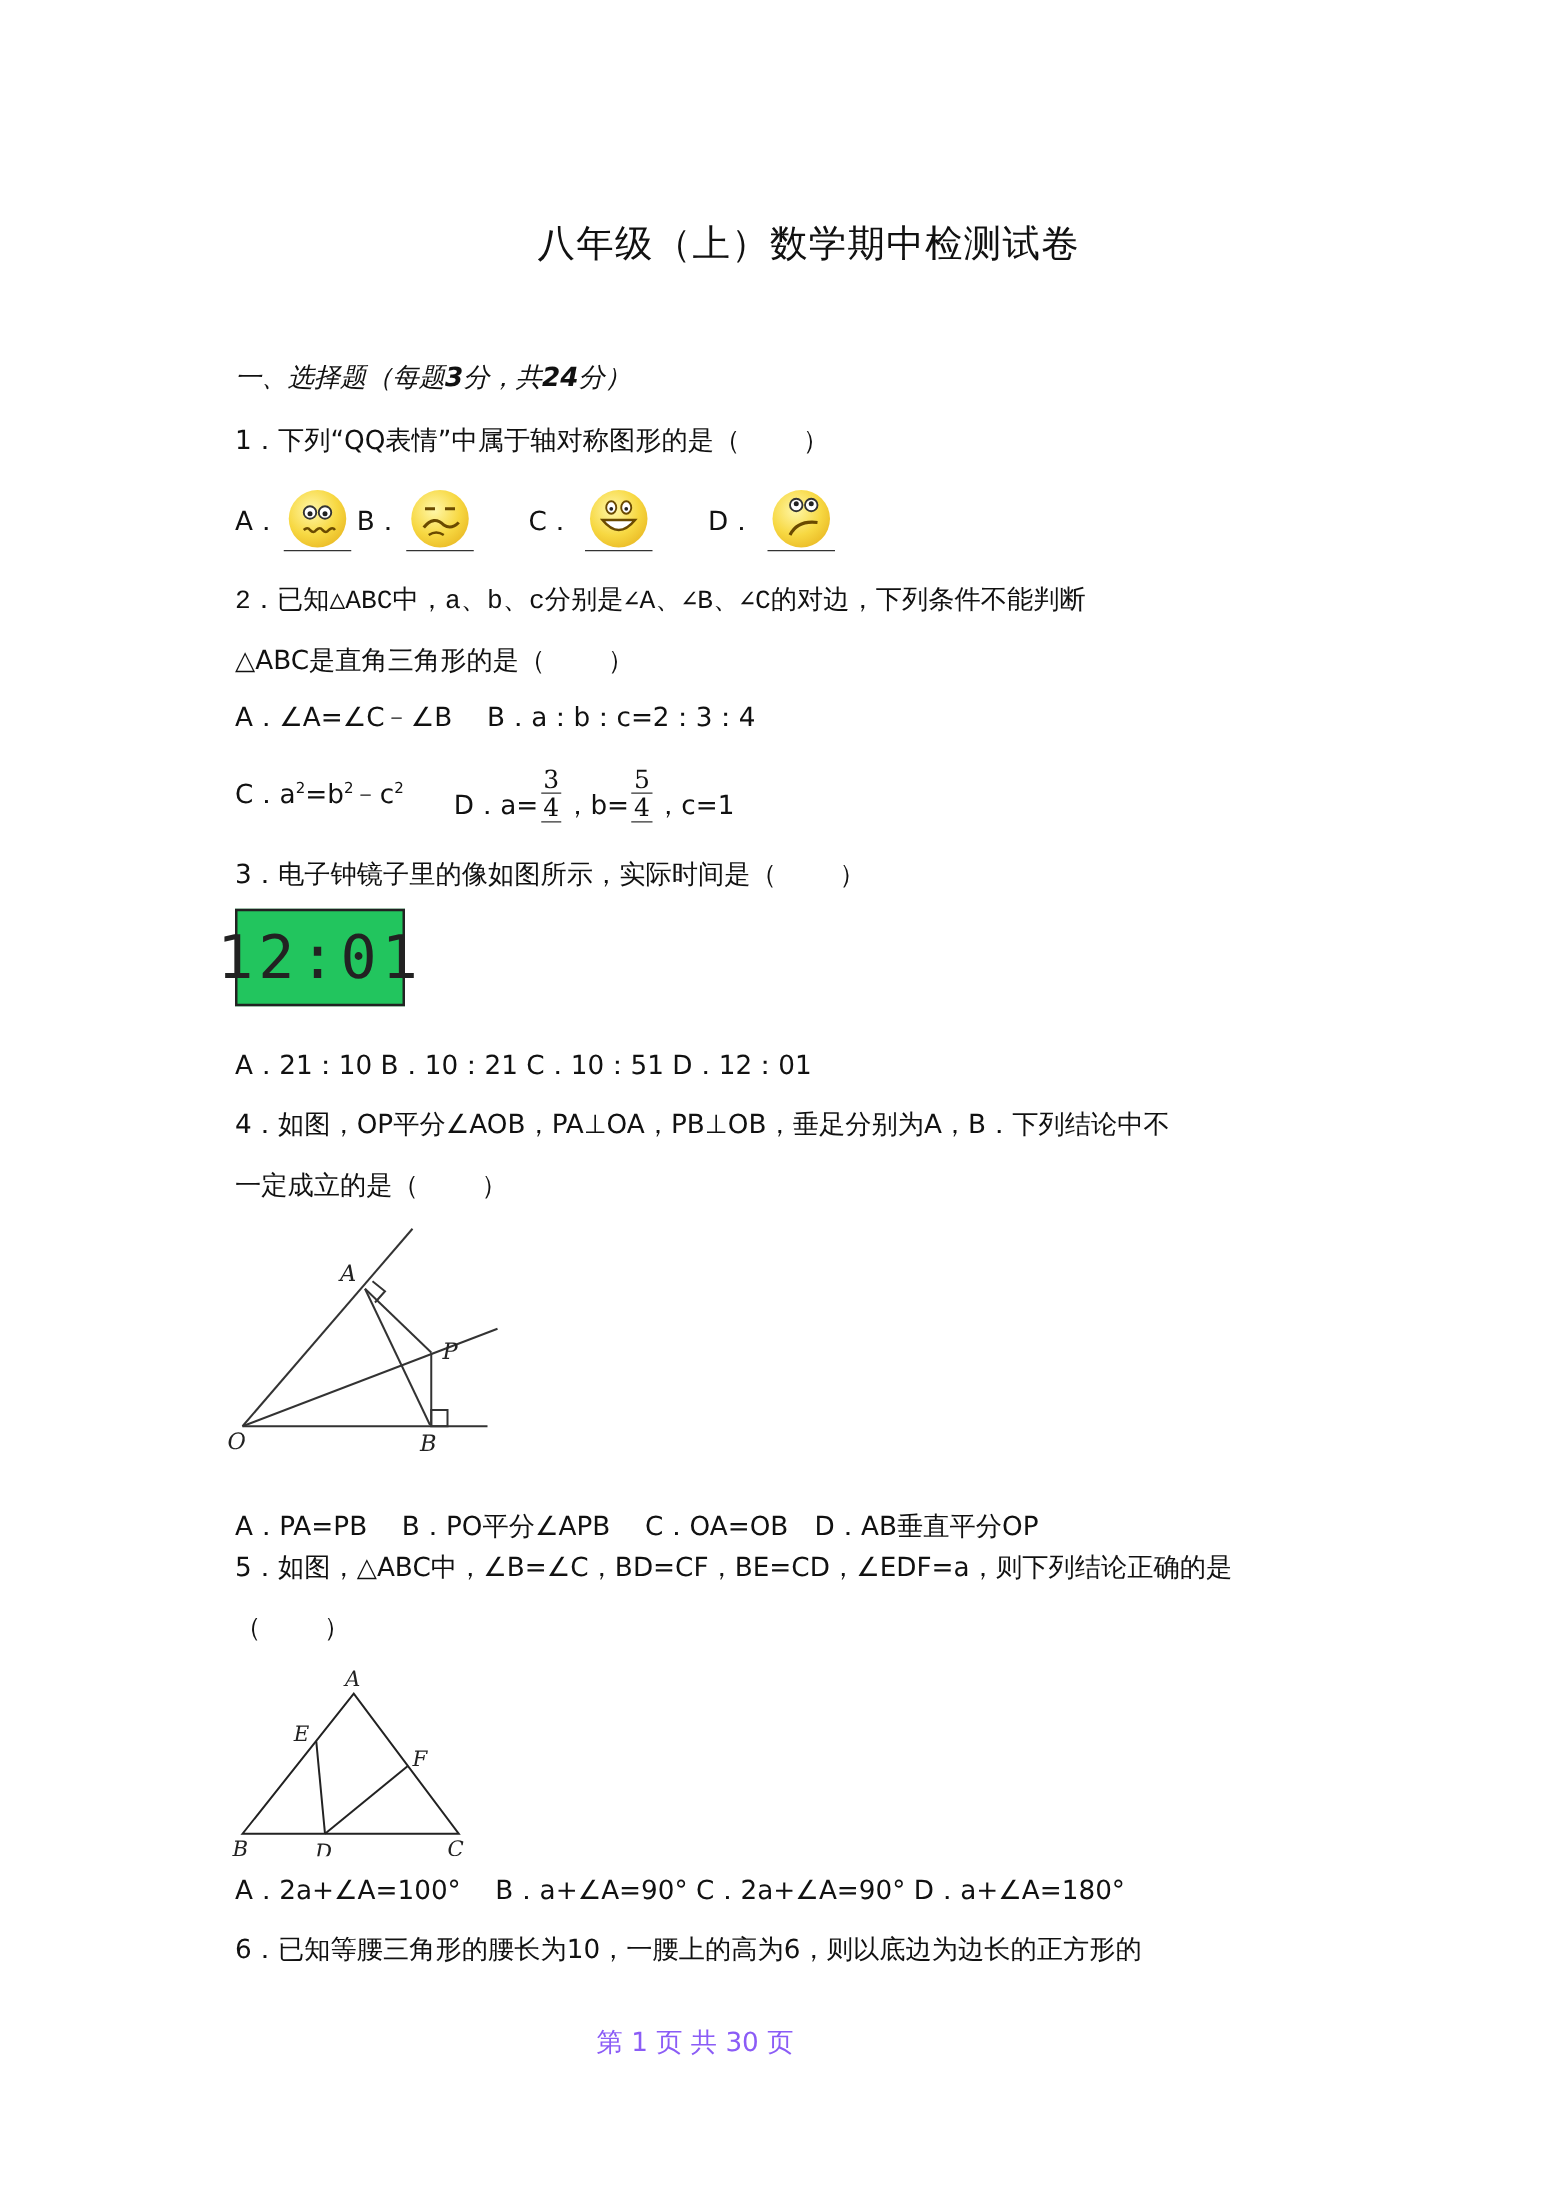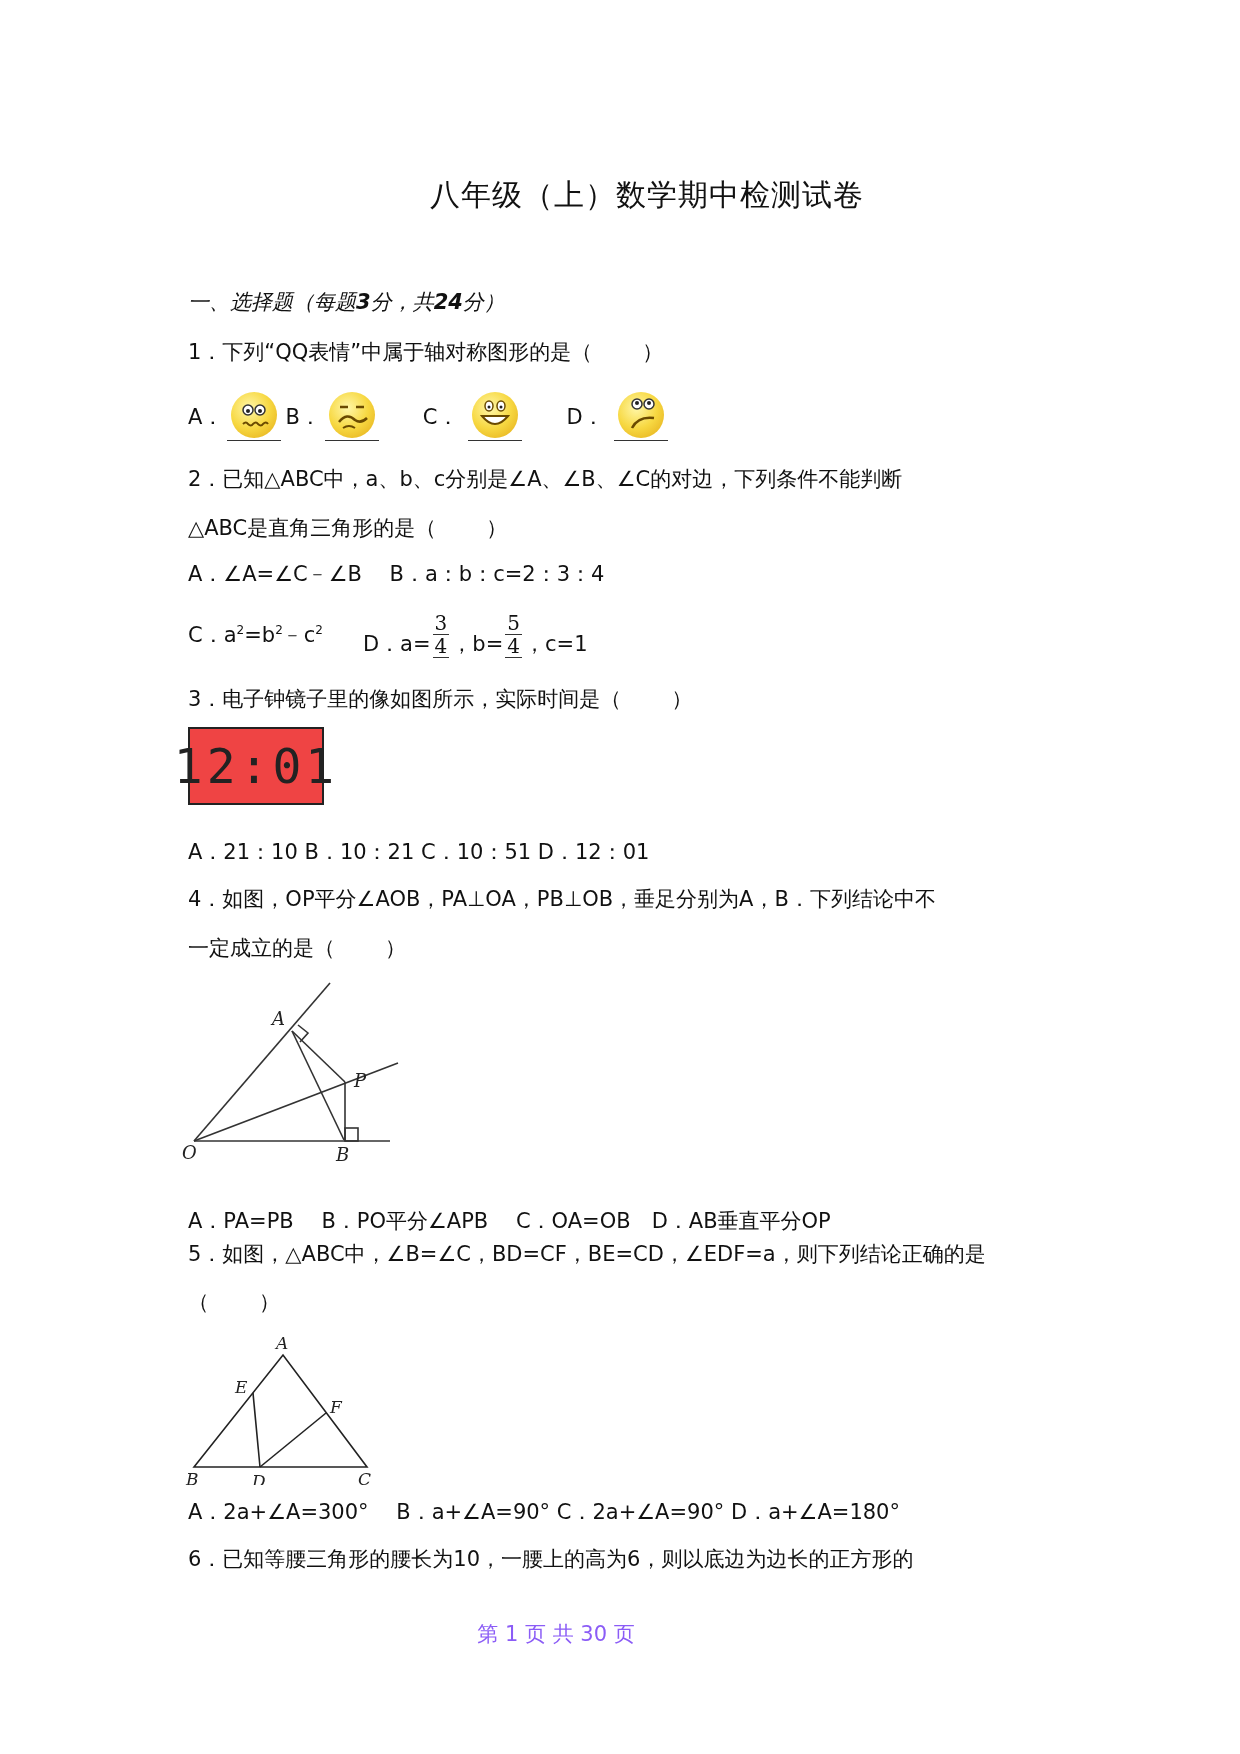--- a/index.html
+++ b/index.html
@@ -27,21 +27,21 @@
     .emoji-wrap {
       display: inline-block; padding-bottom: 2px; border-bottom: 1.5px solid #333; margin: 0 4px;
     }
     .frac { display: inline-flex; flex-direction: column; align-items: center; vertical-align: middle;
       font-family: "DejaVu Serif", serif; font-size: 20px; line-height: 22px; margin: 0 2px; }
     .frac .num { border-bottom: 1.5px solid #333; padding: 0 2px; }
     .frac .den { border-bottom: 1.5px solid #333; padding: 0 2px; }
     sup { font-size: 12px; }
     .clock-box {
       position: absolute; left: 188px; top: 727px; width: 132px; height: 74px;
-      border: 2px solid #222; background: #ef4444; text-decoration: underline;
+      border: 2px solid #222; background: #22c55e; text-decoration: underline;
     }
     .clock-text {
       position: absolute; left: 0; top: 0; width: 132px; height: 74px;
       display: flex; align-items: center; justify-content: center;
       font-family: "DejaVu Sans Mono", monospace; font-size: 48px; letter-spacing: 4px;
       color: #222; font-weight: 200;
     }
     .figure { position: absolute; }
     .footer {
       position: absolute; top: 1620px; left: 0; width: 1112px; text-align: center;
@@ -104,21 +104,21 @@
             <circle cx="19" cy="12" r="5" fill="#fff" stroke="#333" stroke-width="1.5"></circle>
             <circle cx="31" cy="12" r="5" fill="#fff" stroke="#333" stroke-width="1.5"></circle>
             <circle cx="19" cy="11" r="2" fill="#222"></circle>
             <circle cx="31" cy="11" r="2" fill="#222"></circle>
             <path d="M14 36 q6 -12 22 -10" fill="none" stroke="#6a4a00" stroke-width="2.5"></path>
           </svg>
     </span></span>
   </span>
 </div>
 
-<div class="line" style="top:465px;">2．已知△ABC中，a、b、c分别是∠A、∠B、∠C的对边，下列条件不能判断</div>
+<div class="line" style="top:465px;font-family:Liberation Mono, monospace;">2．已知△ABC中，a、b、c分别是∠A、∠B、∠C的对边，下列条件不能判断</div>
 <div class="line" style="top:514px;">
   <span>△ABC是直角三角形的是（</span><span class="blank"></span><span>）</span>
 </div>
 <div class="line" style="top:560px;">A．∠A=∠C﹣∠B　 B．a：b：c=2：3：4</div>
 <div class="line" style="top:612px; display:flex; align-items:center;">
   <span>
     <span>C．a</span><sup>2</sup><span>=b</span><sup>2</sup><span>﹣c</span><sup>2</sup>
   </span>
   <span style="display:inline-block; width:40px;"></span>
   <span style="display:inline-flex; align-items:flex-end;">
@@ -180,17 +180,17 @@
   </g>
   <g font-family="DejaVu Serif, serif" font-style="italic" font-size="17" fill="#222">
     <text x="96" y="24">A</text>
     <text x="55" y="68">E</text>
     <text x="150" y="88">F</text>
     <text x="6" y="160">B</text>
     <text x="72" y="162">D</text>
     <text x="178" y="160">C</text>
   </g>
 </svg>
-<div class="line" style="top:1498px;">A．2a+∠A=300°　 B．a+∠A=90°  C．2a+∠A=90° D．a+∠A=180°</div>
+<div class="line" style="top:1498px;">A．2a+∠A=100°　 B．a+∠A=90°  C．2a+∠A=90° D．a+∠A=180°</div>
 
 <div class="line" style="top:1545px;">6．已知等腰三角形的腰长为10，一腰上的高为6，则以底边为边长的正方形的</div>
 
 <div class="footer">第 1 页 共 30 页</div>
 
 </body></html>

